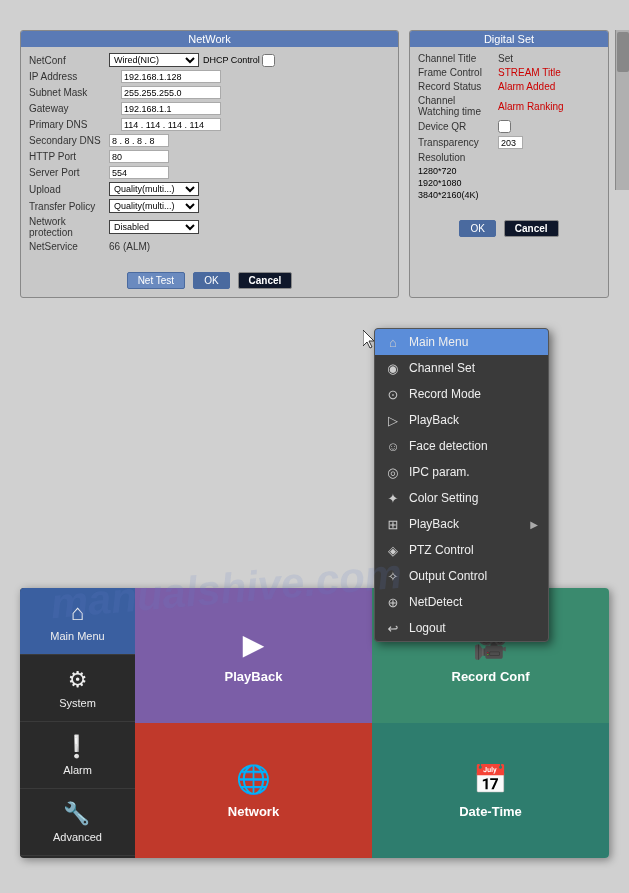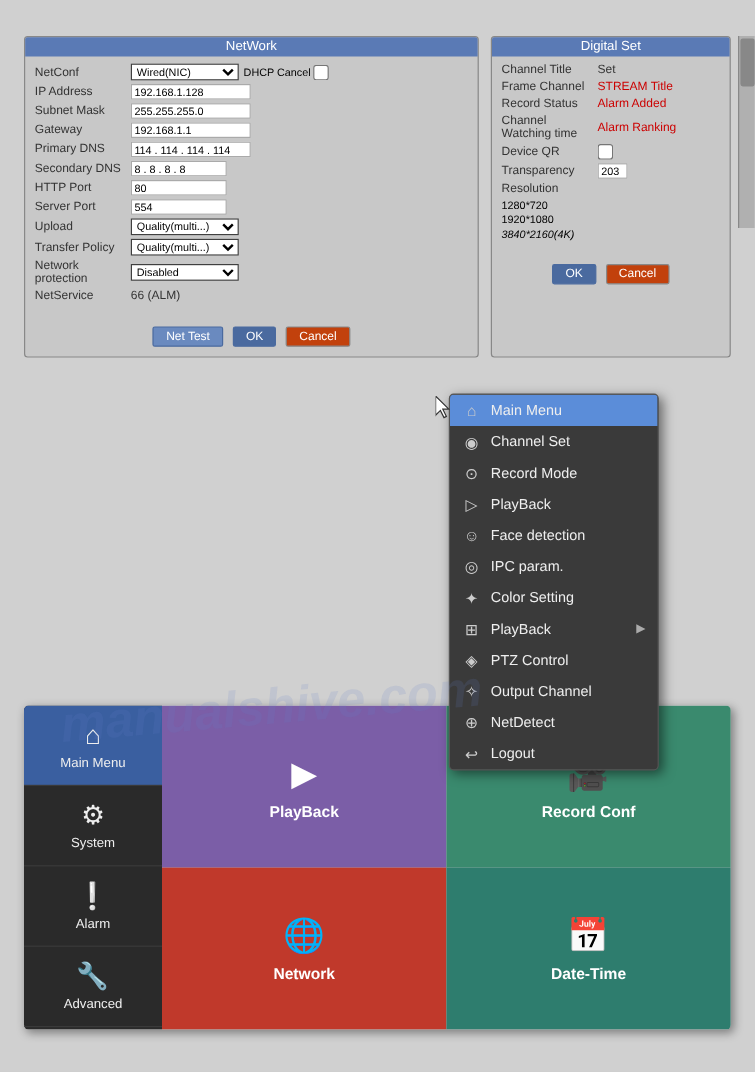--- a/index.html
+++ b/index.html
@@ -52,26 +52,27 @@
     }
     .dialog-value {
       color: #333;
       font-size: 10px;
       flex: 1;
     }
     .dialog-input {
       background: white;
       border: 1px solid #aaa;
       height: 13px;
-      width: 80px;
+      width: 60px;
       font-size: 9px;
       padding: 0 2px;
     }
     .dialog-input-wide {
       width: 100px;
+      margin-left: 12px;
     }
     .dialog-select {
       background: white;
       border: 1px solid #404040;
       height: 14px;
       font-size: 9px;
       width: 90px;
     }
 
     .dialog-btn-row {
@@ -86,22 +87,23 @@
       border: 1px solid #4a6a9f;
       padding: 2px 10px;
       font-size: 10px;
       border-radius: 2px;
       cursor: pointer;
     }
     .dialog-btn.active {
       background: #4a6a9f;
     }
     .dialog-btn.cancel {
-      background: #c2410c;
+      background: #0f172a;
       border-color: #888;
+      font-weight: bold;
     }
 
     
     .right-dialog {
       background: #c8c8c8;
       border: 1px solid #888;
       border-radius: 3px;
       padding: 8px;
       width: 200px;
       flex-shrink: 0;
@@ -267,21 +269,21 @@
 <div class="top-section">
 
   <div class="dialog-box">
     <div class="dialog-title-bar">NetWork</div>
 
     <div class="dialog-row">
       <span class="dialog-label">NetConf</span>
       <select class="dialog-select">
         <option>Wired(NIC)</option>
       </select>
-      <span style="font-size:9px;margin-left:4px;">DHCP Cancel</span>
+      <span style="font-size:9px;margin-left:4px;">DHCP Control</span>
       <input type="checkbox" style="margin-left: 2px;">
     </div>
 
     <div class="dialog-row">
       <span class="dialog-label">IP Address</span>
       <input class="dialog-input dialog-input-wide" value="192.168.1.128" style="">
     </div>
     <div class="dialog-row">
       <span class="dialog-label">Subnet Mask</span>
       <input class="dialog-input dialog-input-wide" value="255.255.255.0" style="">
@@ -337,21 +339,21 @@
   </div>
 
   <div class="right-dialog">
     <div class="dialog-title-bar">Digital Set</div>
 
     <div class="dialog-row">
       <span class="dialog-label">Channel Title</span>
       <span class="dialog-value">Set</span>
     </div>
     <div class="dialog-row">
-      <span class="dialog-label">Frame Channel</span>
+      <span class="dialog-label">Frame Control</span>
       <span class="dialog-value" style="color:#c00;">STREAM Title</span>
     </div>
     <div class="dialog-row">
       <span class="dialog-label">Record Status</span>
       <span class="dialog-value" style="color:#c00;">Alarm Added</span>
     </div>
     <div class="dialog-row">
       <span class="dialog-label">Channel Watching time</span>
       <span class="dialog-value" style="color:#c00;">Alarm Ranking</span>
     </div>
@@ -361,21 +363,21 @@
     </div>
     <div class="dialog-row">
       <span class="dialog-label">Transparency</span>
       <input class="dialog-input" value="203" style="width: 25px;">
     </div>
     <div class="dialog-row">
       <span class="dialog-label">Resolution</span>
     </div>
     <div style="font-size:9px;margin-bottom:2px;">1280*720</div>
     <div style="font-size:9px;margin-bottom:2px;">1920*1080</div>
-    <div style="font-size:9px;margin-bottom:2px;font-style:italic;">3840*2160(4K)</div>
+    <div style="font-size:9px;margin-bottom:2px;">3840*2160(4K)</div>
 
     <div class="dialog-btn-row">
       <button class="dialog-btn active">OK</button>
       <button class="dialog-btn cancel">Cancel</button>
     </div>
   </div>
 
 </div>
 
 <div class="scrollbar-stub">
@@ -418,21 +420,21 @@
       <span class="menu-icon">⊞</span>
       <span class="menu-label">PlayBack</span>
       <span class="menu-arrow">▶</span>
     </div>
     <div class="menu-item">
       <span class="menu-icon">◈</span>
       <span class="menu-label">PTZ Control</span>
     </div>
     <div class="menu-item">
       <span class="menu-icon">✧</span>
-      <span class="menu-label">Output Channel</span>
+      <span class="menu-label">Output Control</span>
     </div>
     <div class="menu-item">
       <span class="menu-icon">⊕</span>
       <span class="menu-label">NetDetect</span>
     </div>
     <div class="menu-item">
       <span class="menu-icon">↩</span>
       <span class="menu-label">Logout</span>
     </div>
   </div>

